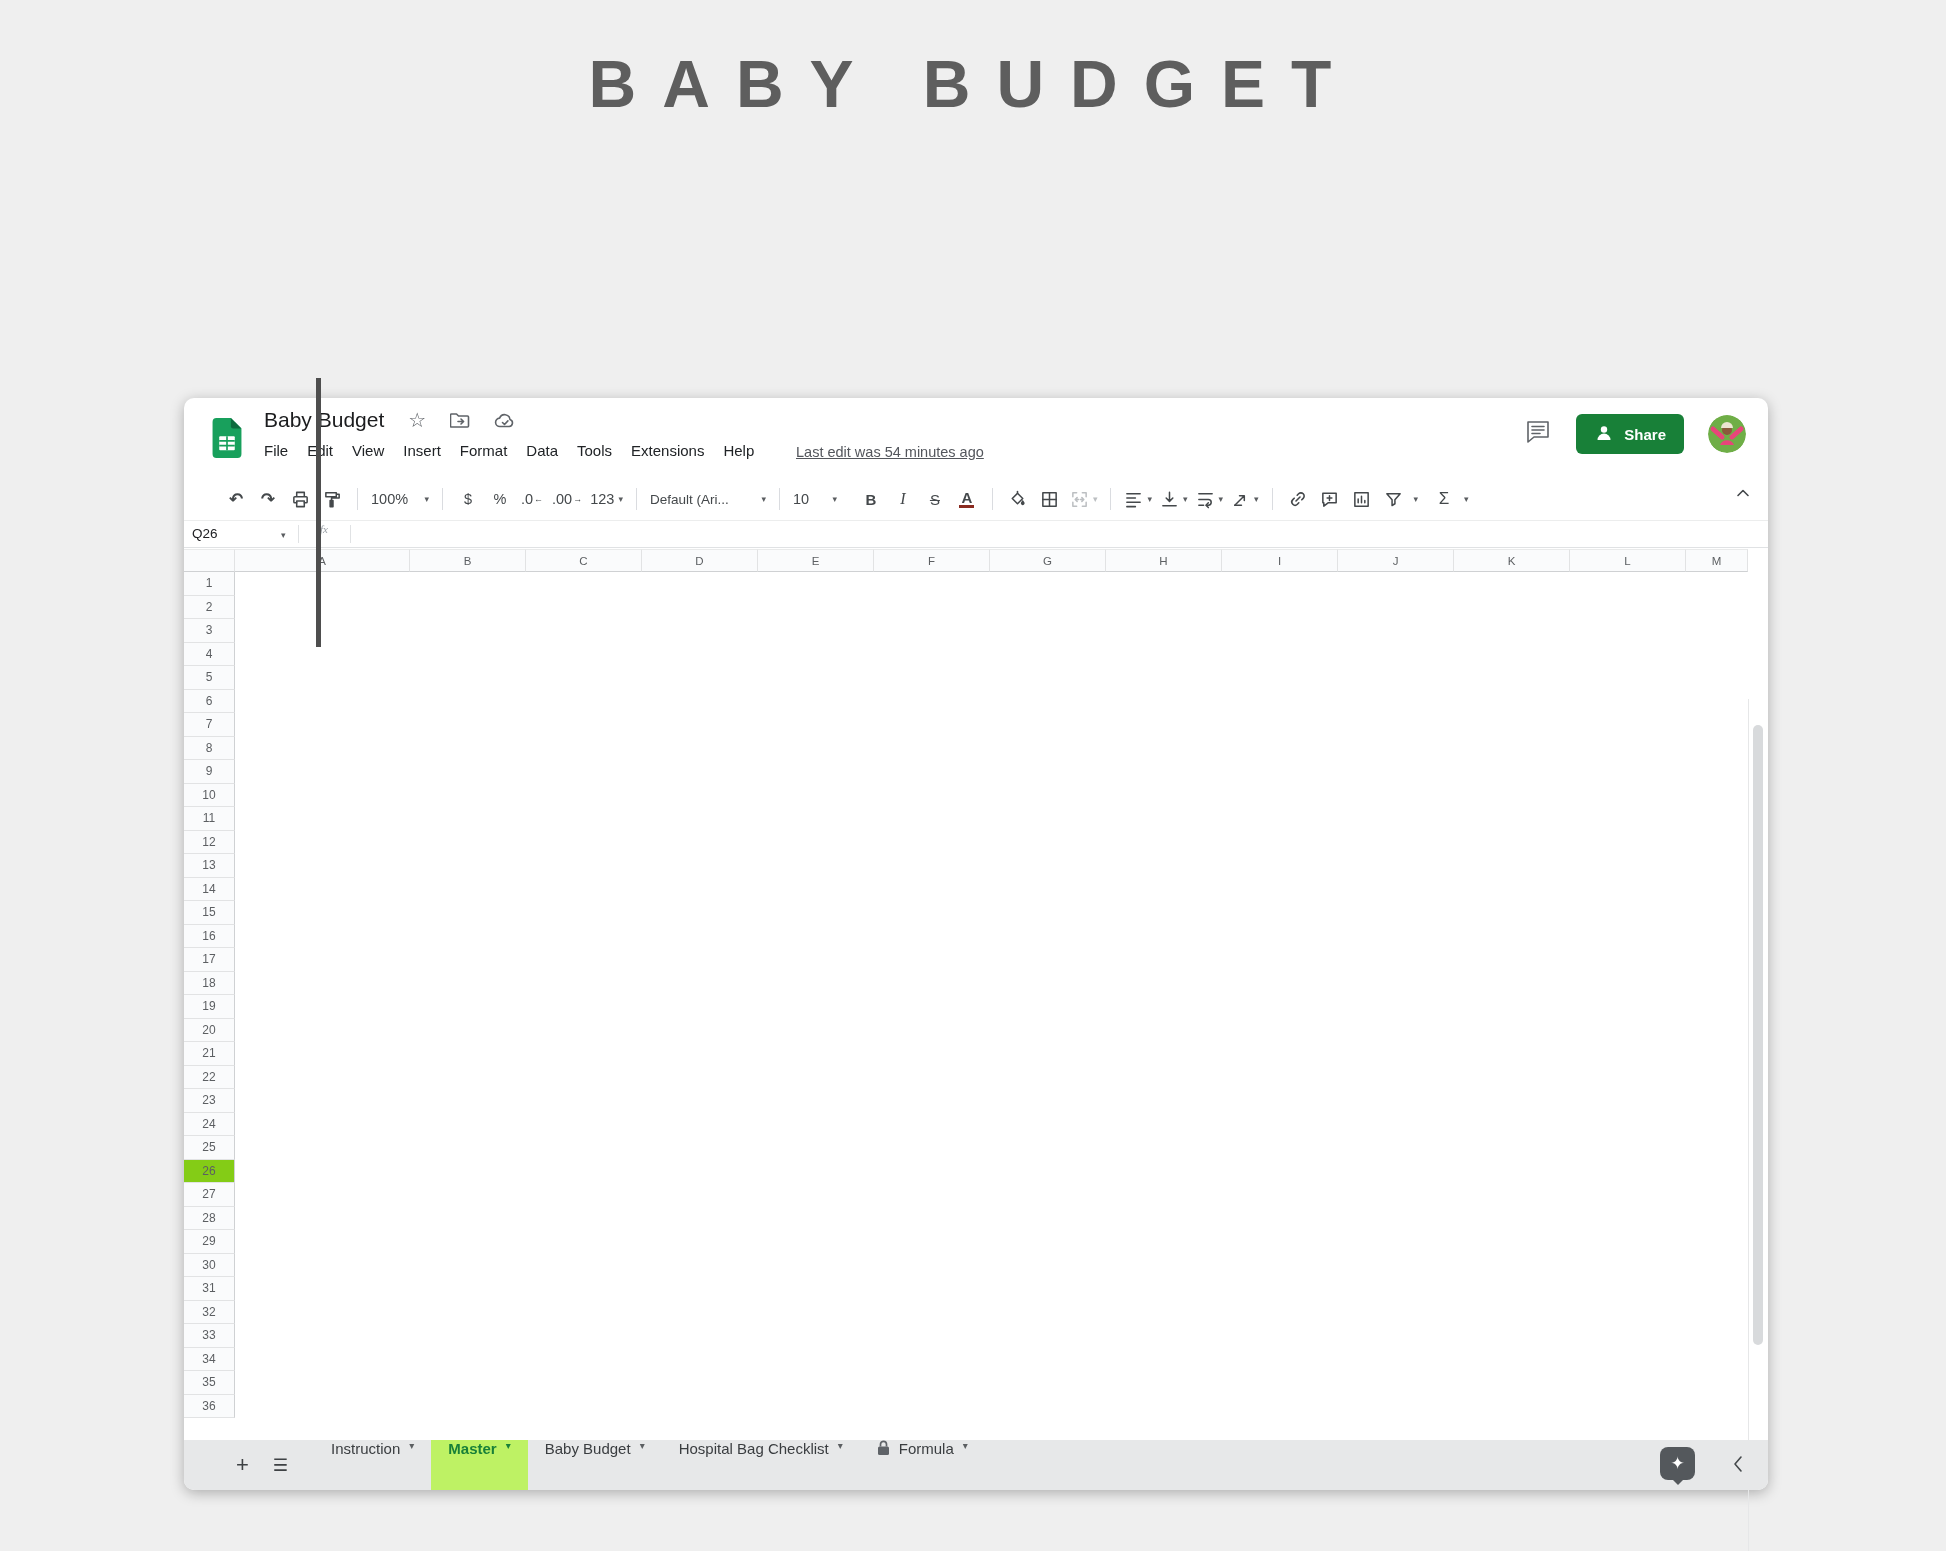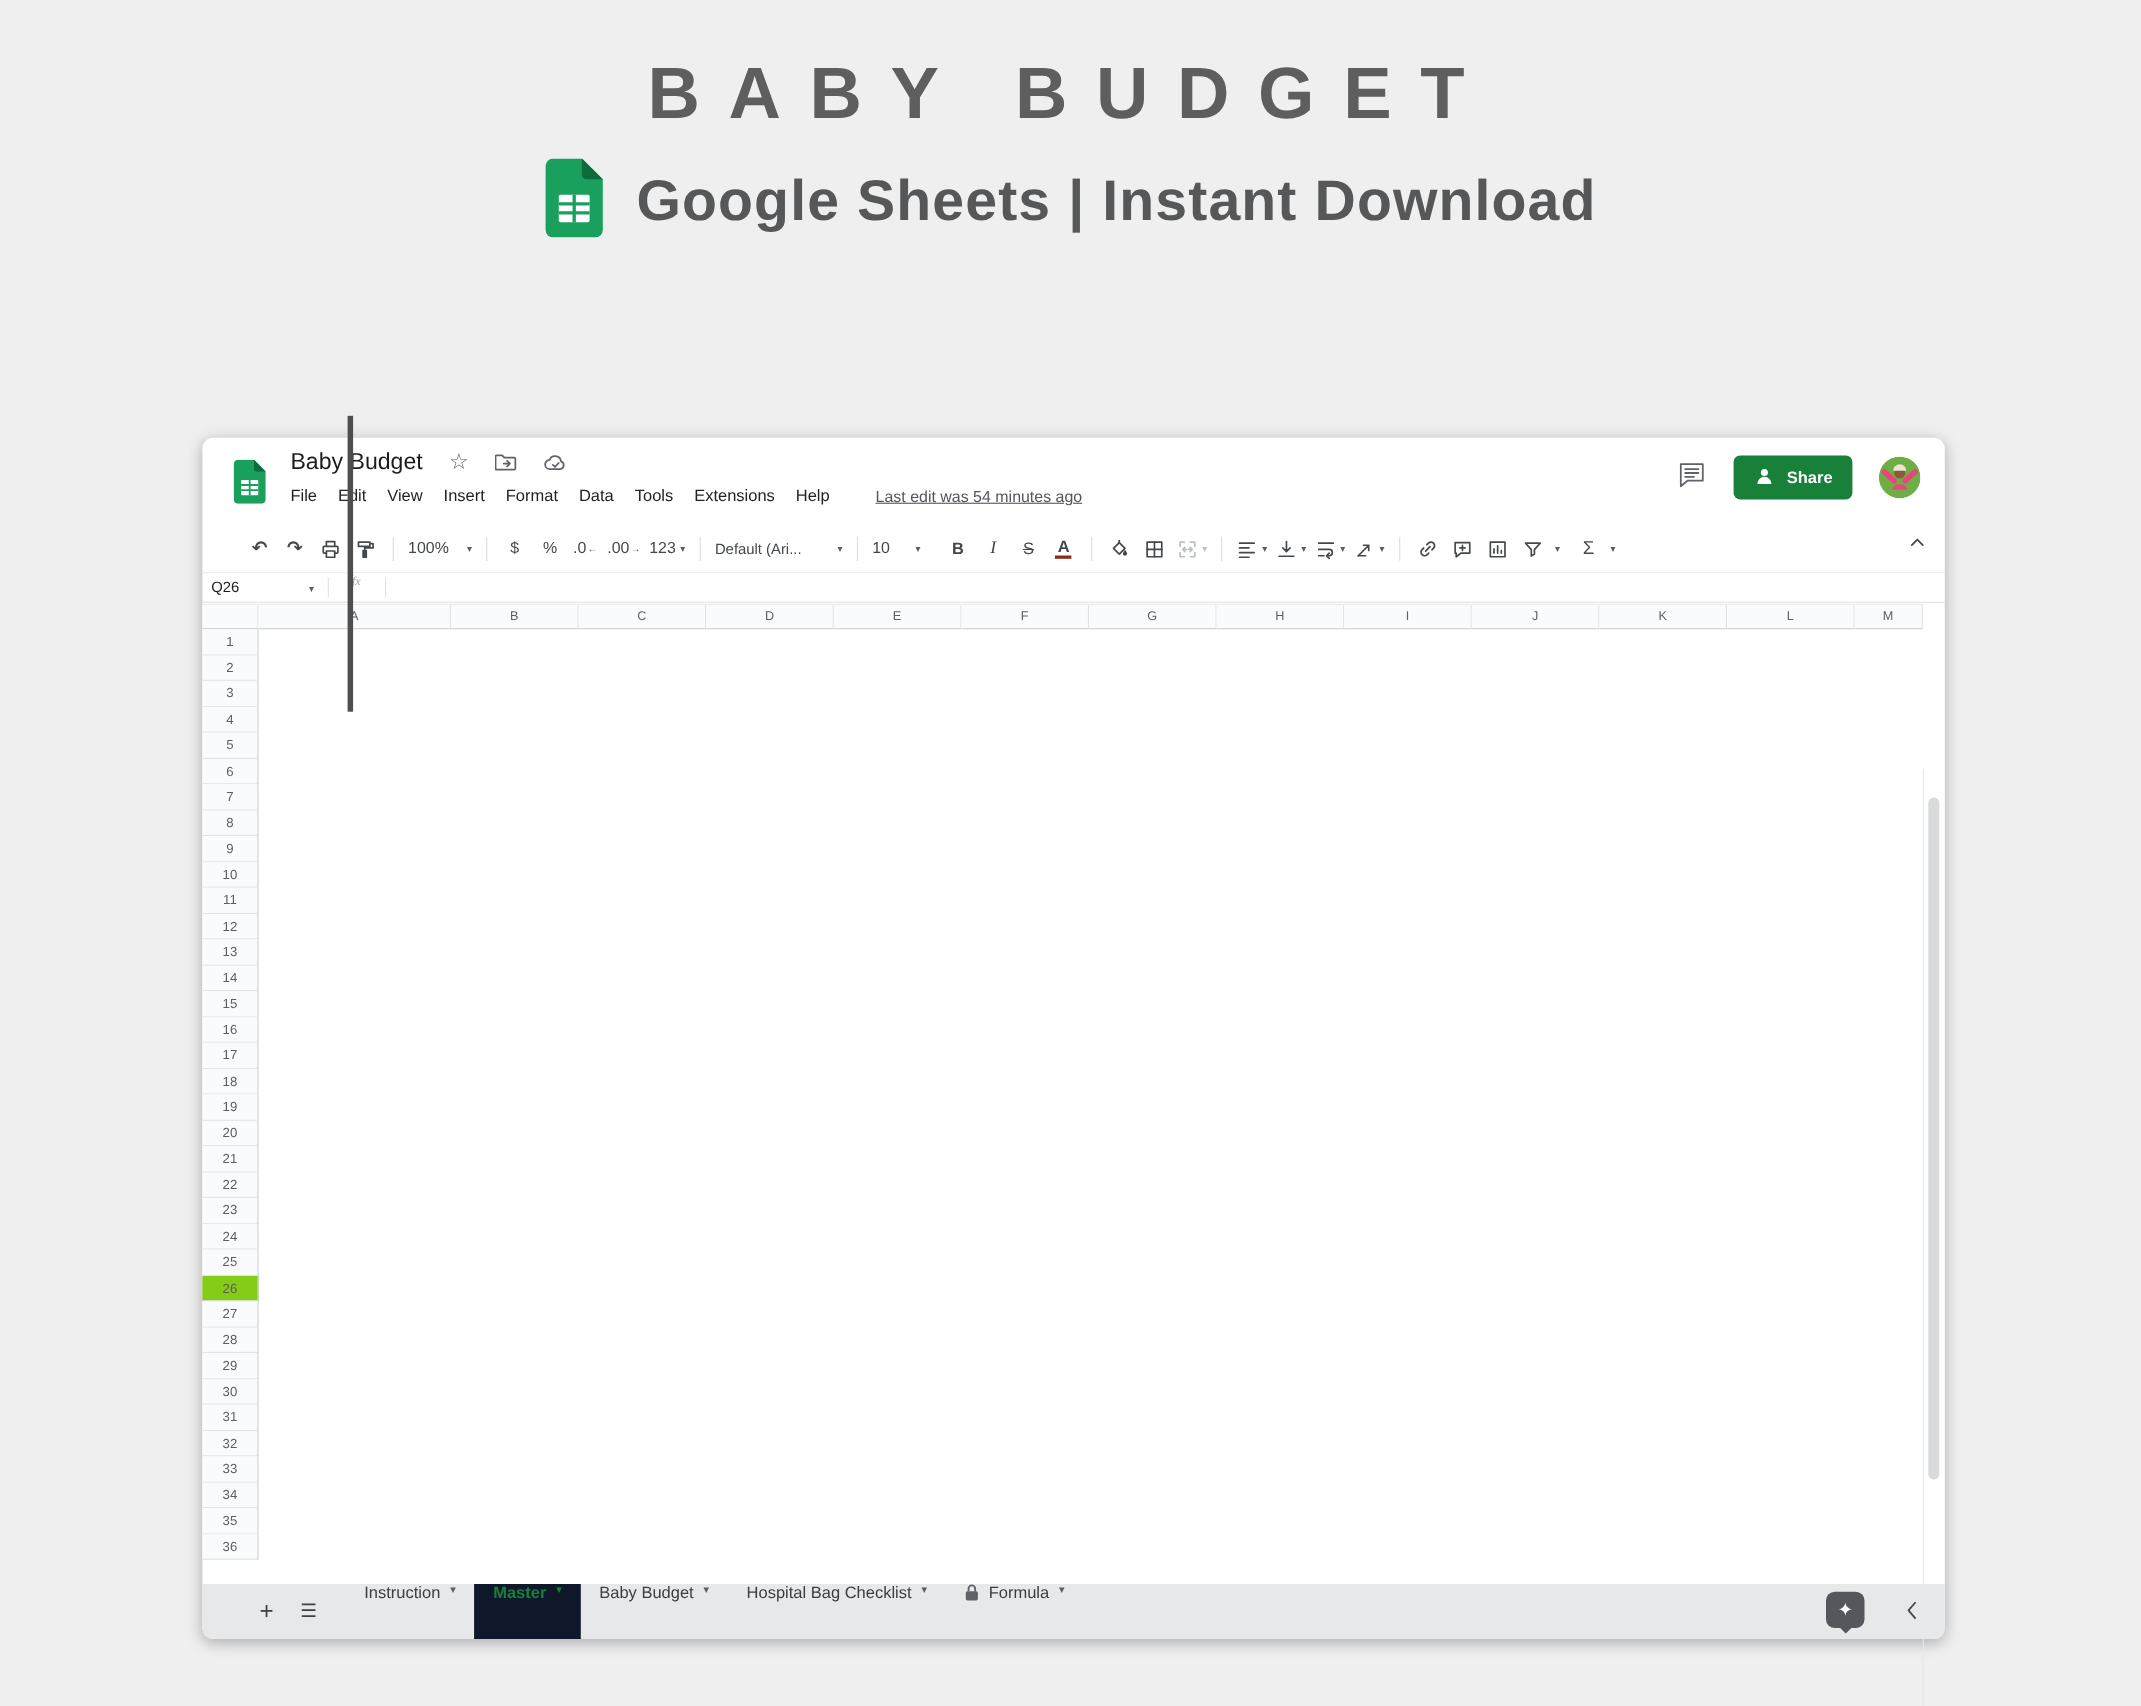--- a/index.html
+++ b/index.html
@@ -87,51 +87,40 @@
   .vscroll{position:absolute;left:1564px;top:151px;width:16px;height:869px;border-left:1px solid #e6e7e8;}
   .vthumb{position:absolute;left:4px;top:26px;width:10px;height:620px;border-radius:5px;background:#d8dadc;}
 
   
   .tabbar{position:absolute;left:0;top:1042px;width:100%;height:50px;background:#e7e8e9;
           border-radius:0 0 10px 10px;display:flex;align-items:center;}
   .addsheet{margin-left:52px;font-size:22px;color:#3e4144;}
   .allsheets{margin-left:24px;font-size:17px;color:#3e4144;}
   .tabs{display:flex;height:100%;margin-left:26px;}
   .tab{display:flex;align-items:flex-start;gap:9px;padding:0 17px;font-size:15px;color:#3a3d40;white-space:nowrap;}
-  .tab.active{background:#0f172a;color:#188038;font-weight:bold;}
+  .tab.active{background:#bef264;color:#188038;font-weight:bold;}
   .tcaret{font-size:10px;color:#5c5f62;}
   .tab.active .tcaret{color:#188038;}
   .locki{display:flex;align-items:center;}
   .explore{position:absolute;left:1476px;top:7px;width:35px;height:33px;background:#54585c;
            border-radius:8px;color:#fff;display:flex;align-items:center;justify-content:center;font-size:17px;}
   .explore::after{content:"";position:absolute;left:12px;top:32px;border:6px solid transparent;border-top-color:#54585c;}
   .chevleft{position:absolute;left:1546px;top:13px;}
 
   svg.ic{stroke:#5f6368;fill:none;stroke-width:1.6;stroke-linecap:round;stroke-linejoin:round;}
   svg.tic{stroke:#44484b;fill:none;stroke-width:1.6;stroke-linecap:round;stroke-linejoin:round;}
   svg.tic.dis{stroke:#bcbfc2;}
 </style>
 </head>
 <body>
 
 <div class="page">
 
   <div class="big-title">BABY BUDGET</div>
 
-  <div class="subtitle">
-    <span>
-      <svg width="54" height="72" viewBox="0 0 54 72">
-        <path d="M34 0H8a7 7 0 0 0-7 7v58a7 7 0 0 0 7 7h38a7 7 0 0 0 7-7V19z" fill="#18a05c"></path>
-        <path d="M34 0v15a4 4 0 0 0 4 4h15z" fill="#0d6b3e"></path>
-        <rect x="13" y="33" width="28" height="25" rx="1.5" fill="#fff"></rect>
-        <path d="M13 41.3h28M13 49.6h28M27 33v25" stroke="#18a05c" stroke-width="3"></path>
-      </svg>
-    </span>
-    <span class="sub-txt">Google Sheets | Instant Download</span>
-  </div>
 
   <div class="pointer"></div>
 
   <div class="win">
 
     <div class="titlebar">
       <span class="logo">
         <svg width="30" height="40" viewBox="0 0 54 72">
           <path d="M34 0H8a7 7 0 0 0-7 7v58a7 7 0 0 0 7 7h38a7 7 0 0 0 7-7V19z" fill="#18a05c"></path>
           <path d="M34 0v15a4 4 0 0 0 4 4h15z" fill="#0d6b3e"></path>

